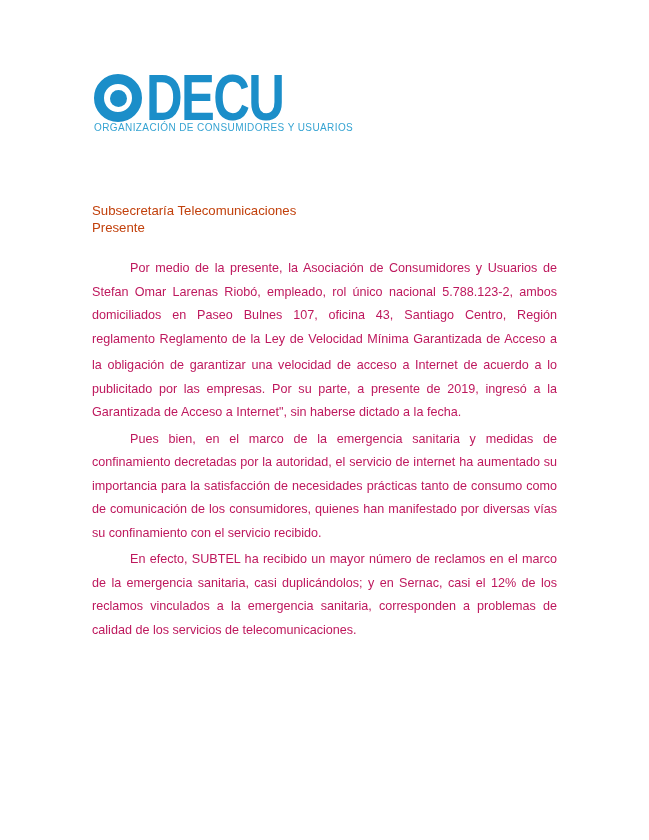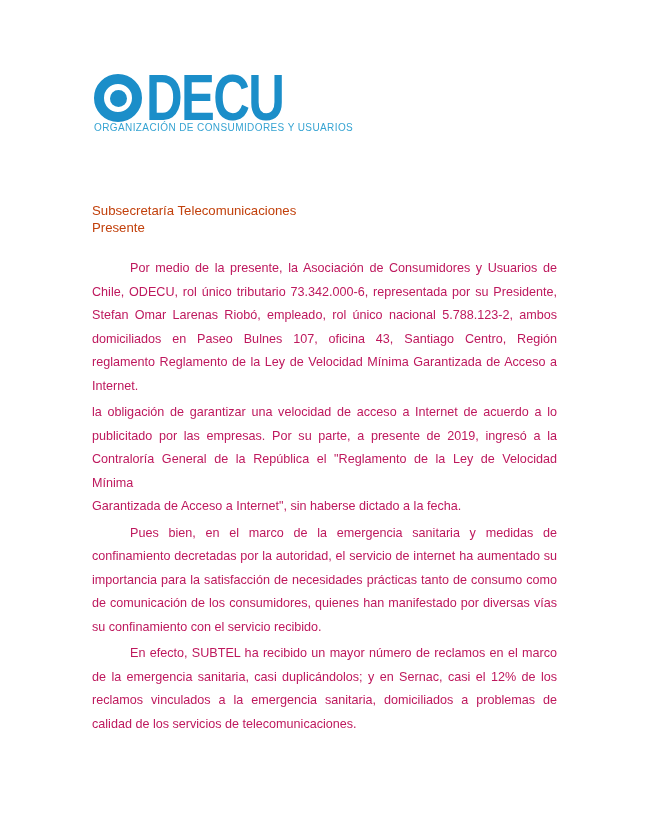--- a/index.html
+++ b/index.html
@@ -84,43 +84,40 @@
 
   <div class="recipient">
     <div>Subsecretaría Telecomunicaciones</div>
     <div>Presente</div>
   </div>
 
   <div class="letter">
 
     <div class="para">
       <div class="ln first">Por medio de la presente, la Asociación de Consumidores y Usuarios de</div>
-      <div class="ln">Chile, ODECU, rol único tributario 73.342.000-6, representada por su Presidente,</div>
       <div class="ln">Stefan Omar Larenas Riobó, empleado, rol único nacional 5.788.123-2, ambos</div>
       <div class="ln">domiciliados en Paseo Bulnes 107, oficina 43, Santiago Centro, Región</div>
       <div class="ln">reglamento Reglamento de la Ley de Velocidad Mínima Garantizada de Acceso a</div>
-      <div class="ln last">Internet.</div>
     </div>
 
     <div class="para">
       <div class="ln">la obligación de garantizar una velocidad de acceso a Internet de acuerdo a lo</div>
       <div class="ln">publicitado por las empresas. Por su parte, a presente de 2019, ingresó a la</div>
-      <div class="ln">Contraloría General de la República el "Reglamento de la Ley de Velocidad Mínima</div>
       <div class="ln last">Garantizada de Acceso a Internet", sin haberse dictado a la fecha.</div>
     </div>
 
     <div class="para">
       <div class="ln first">Pues bien, en el marco de la emergencia sanitaria y medidas de</div>
       <div class="ln">confinamiento decretadas por la autoridad, el servicio de internet ha aumentado su</div>
       <div class="ln">importancia para la satisfacción de necesidades prácticas tanto de consumo como</div>
       <div class="ln">de comunicación de los consumidores, quienes han manifestado por diversas vías</div>
       <div class="ln last">su confinamiento con el servicio recibido.</div>
     </div>
 
     <div class="para">
       <div class="ln first">En efecto, SUBTEL ha recibido un mayor número de reclamos en el marco</div>
       <div class="ln">de la emergencia sanitaria, casi duplicándolos; y en Sernac, casi el 12% de los</div>
-      <div class="ln">reclamos vinculados a la emergencia sanitaria, domiciliados a problemas de</div>
+      <div class="ln">reclamos vinculados a la emergencia sanitaria, corresponden a problemas de</div>
       <div class="ln last">calidad de los servicios de telecomunicaciones.</div>
     </div>
 
   </div>
 </div>
 
 </body></html>

